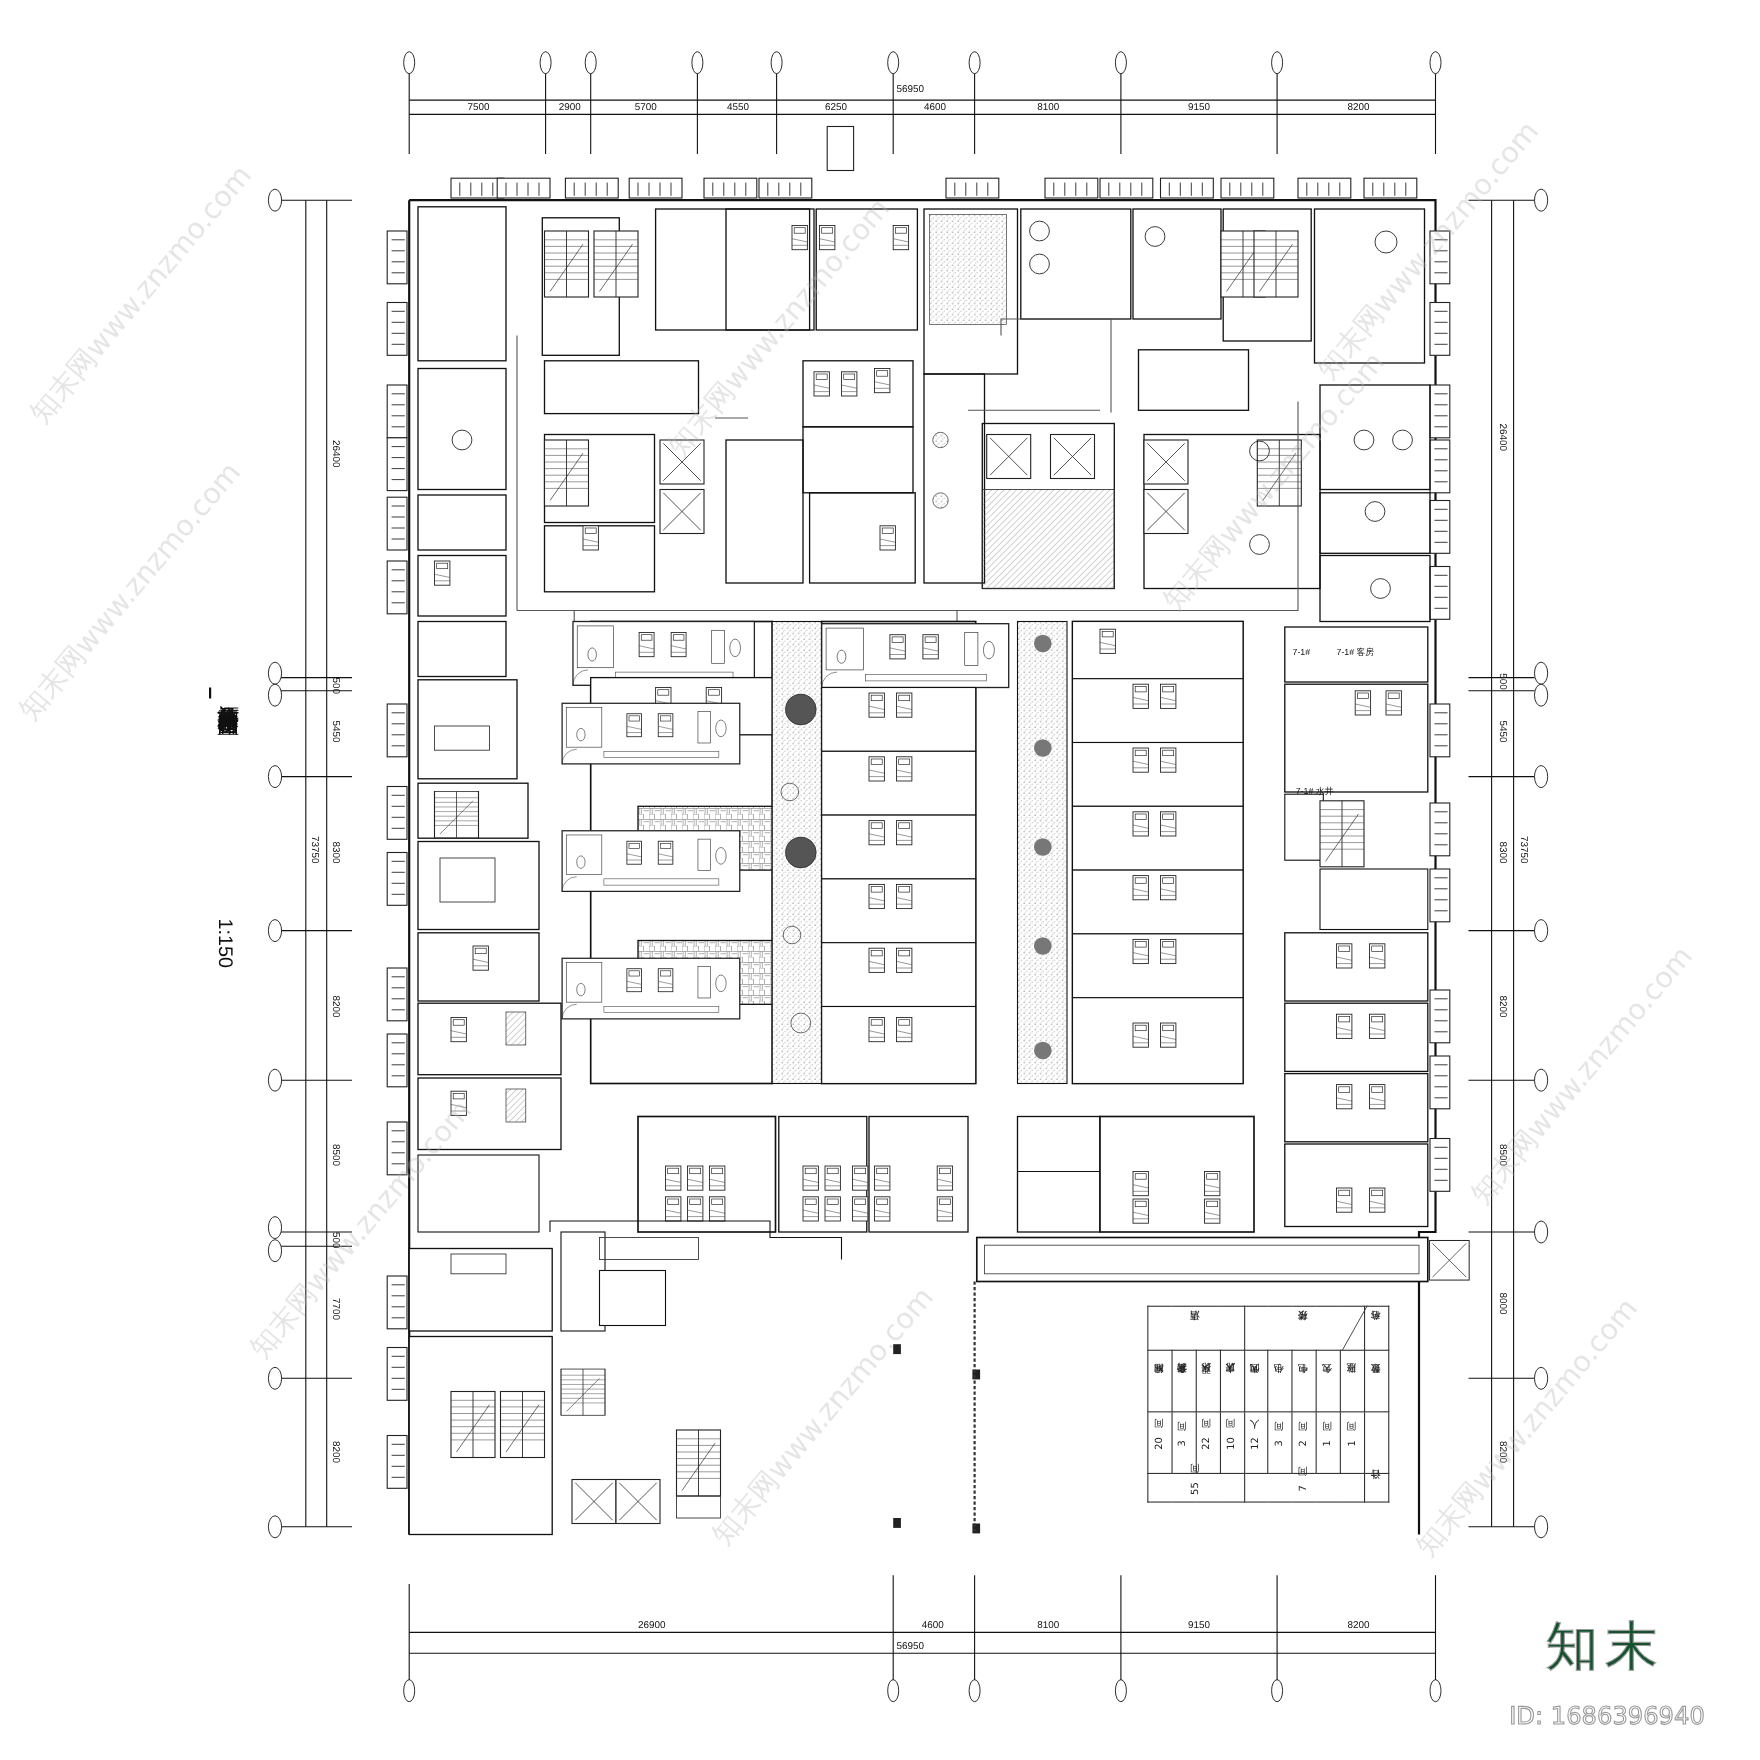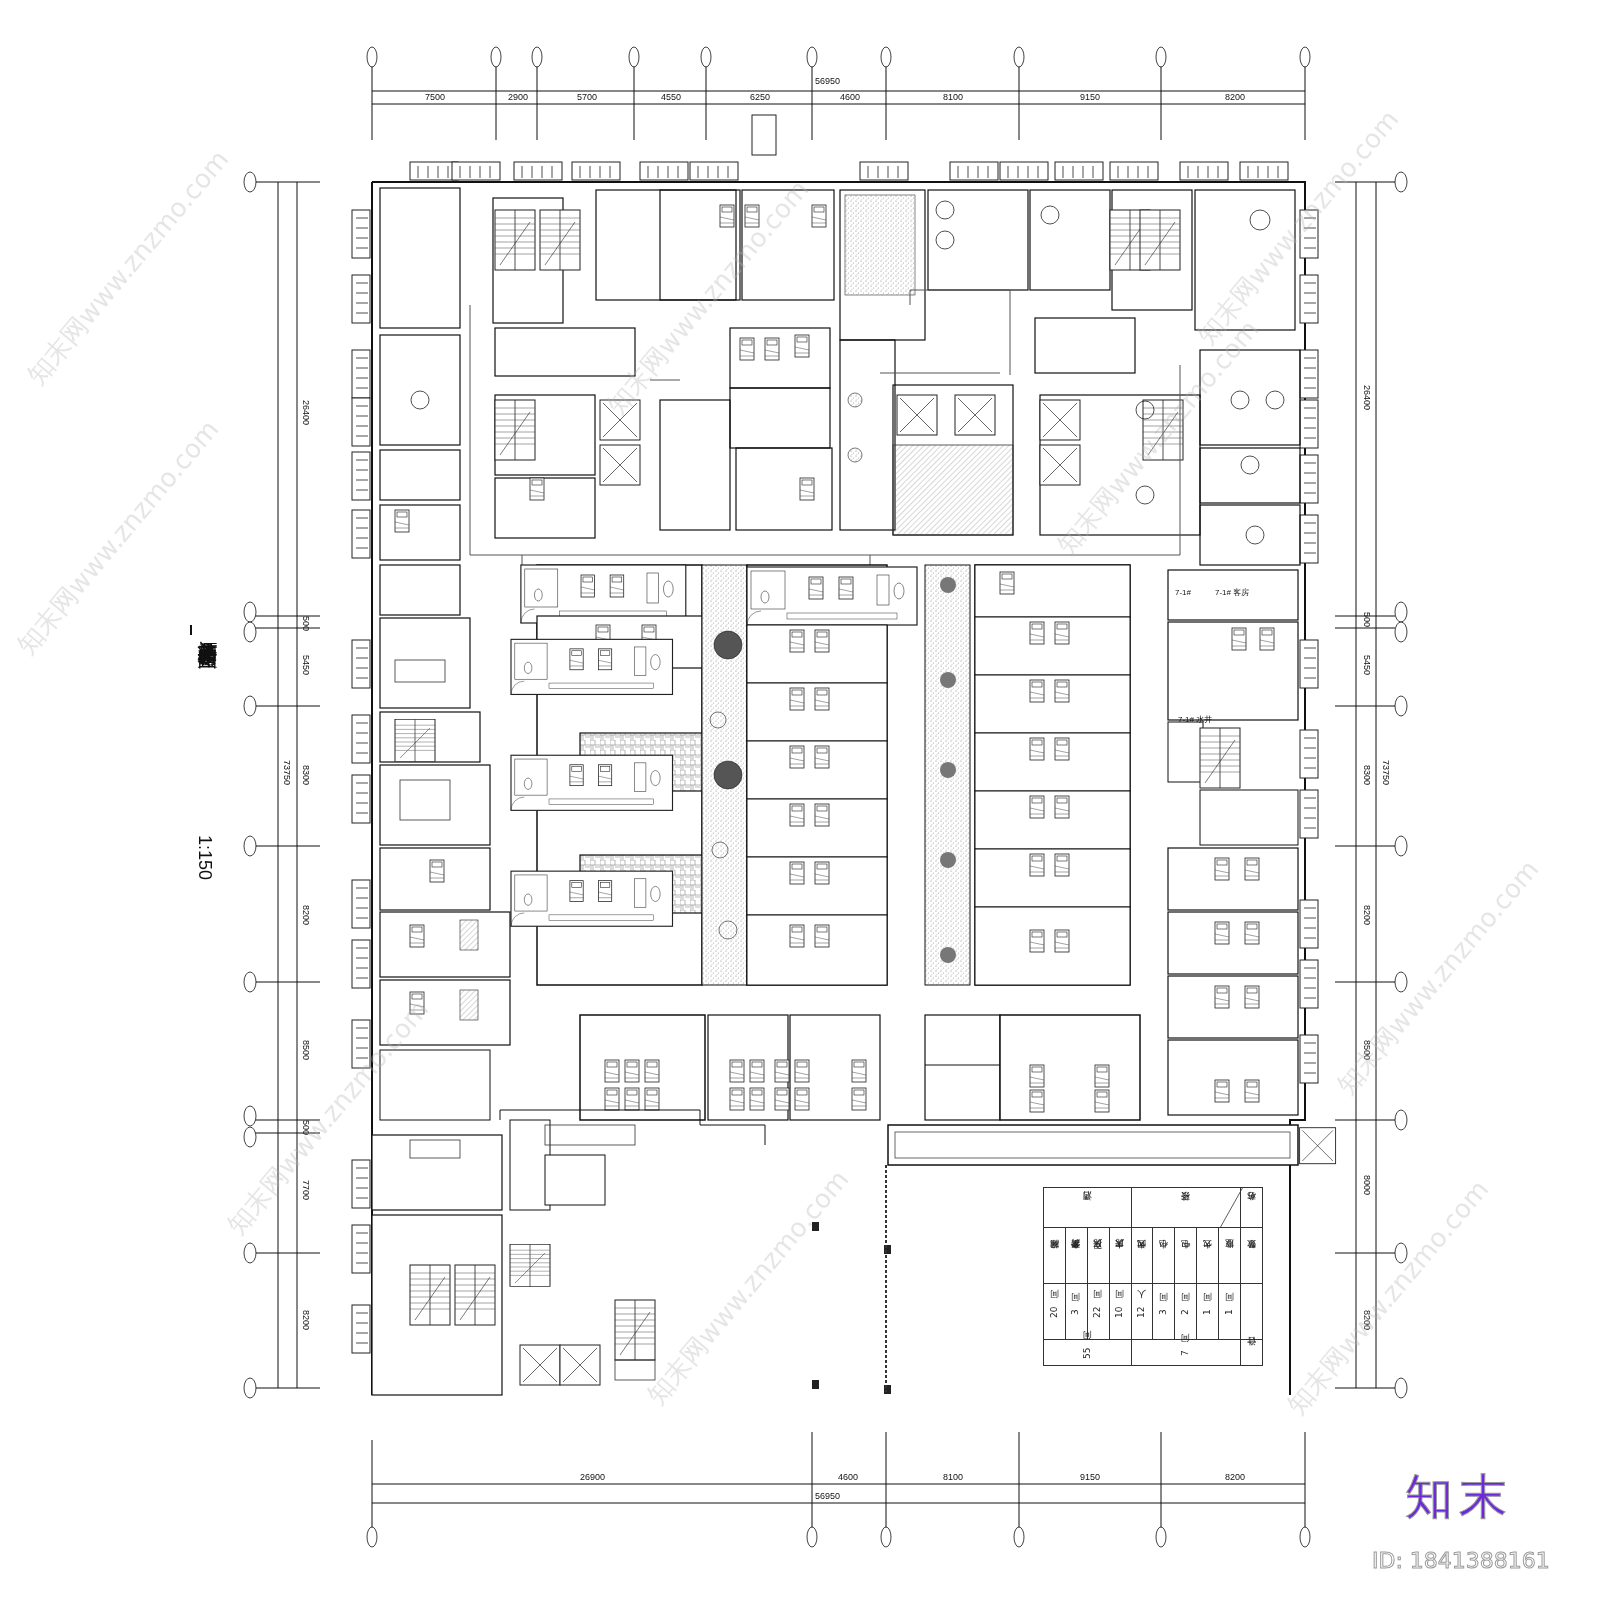--- a/index.html
+++ b/index.html
@@ -3,21 +3,21 @@
 <meta charset="utf-8">
 <style>
   html,body{margin:0;padding:0;background:#ffffff;}
   body{width:1600px;height:1600px;position:relative;overflow:hidden;font-family:"Liberation Sans",sans-serif;color:#111;}
   #canvas{position:absolute;left:0;top:0;width:1600px;height:1600px;}
   .dimtxt{font-family:"Liberation Sans Narrow","Liberation Sans",sans-serif;font-size:9px;fill:#111;}
   .axislabel{font-family:"Liberation Sans",sans-serif;font-size:8px;fill:#111;}
   .title-block{position:absolute;left:190px;top:625px;width:40px;height:250px;}
   .title-text{position:absolute;left:0;top:0;writing-mode:vertical-rl;font-family:"DejaVu Sans",sans-serif;font-size:20px;letter-spacing:1px;color:#111;border-left:2px solid #111;padding-left:3px;}
   .scale-text{position:absolute;left:4px;top:210px;writing-mode:vertical-rl;font-family:"Liberation Sans",sans-serif;font-size:18px;color:#111;}
-  .brand{position:absolute;left:1405px;top:1465px;font-family:Liberation Sans, sans-serif;font-size:48px;color:#6d28d9;-webkit-text-stroke:1px #9a9a9a;letter-spacing:6px;}
+  .brand{position:absolute;left:1405px;top:1465px;font-family:Liberation Sans, sans-serif;font-size:48px;color:#14532d;-webkit-text-stroke:1px #9a9a9a;letter-spacing:6px;}
   .brand-id{position:absolute;left:1372px;top:1548px;font-family:"DejaVu Sans",sans-serif;font-size:22px;color:#fff;-webkit-text-stroke:1px #9a9a9a;}
   .watermark{position:absolute;font-family:"DejaVu Sans",sans-serif;font-size:26px;color:rgba(180,180,180,0.35);transform:rotate(-50deg);white-space:nowrap;pointer-events:none;}
   .legend-table{position:absolute;left:1043px;top:1187px;width:220px;height:178px;border-collapse:collapse;table-layout:fixed;}
   .legend-table td{border:1px solid #333;text-align:center;vertical-align:middle;font-family:"DejaVu Sans",sans-serif;font-size:9px;color:#222;padding:0;}
   .legend-table td.v{writing-mode:vertical-rl;transform:rotate(180deg);}
 </style>
 </head>
 <body>
 
 <svg id="canvas" width="1600" height="1600" viewBox="0 0 1600 1600" xmlns="http://www.w3.org/2000/svg">
@@ -584,13 +584,13 @@
 <div class="watermark" style="left:-30px;top:520px;">知末网www.znzmo.com</div>
 <div class="watermark" style="left:180px;top:1100px;">知末网www.znzmo.com</div>
 <div class="watermark" style="left:560px;top:280px;">知末网www.znzmo.com</div>
 <div class="watermark" style="left:600px;top:1270px;">知末网www.znzmo.com</div>
 <div class="watermark" style="left:1010px;top:420px;">知末网www.znzmo.com</div>
 <div class="watermark" style="left:1150px;top:210px;">知末网www.znzmo.com</div>
 <div class="watermark" style="left:1290px;top:960px;">知末网www.znzmo.com</div>
 <div class="watermark" style="left:1240px;top:1280px;">知末网www.znzmo.com</div>
 
 <div class="brand">知末</div>
-<div class="brand-id">ID: 1841388161</div>
+<div class="brand-id">ID: 1686396940</div>
 
 </body></html>

